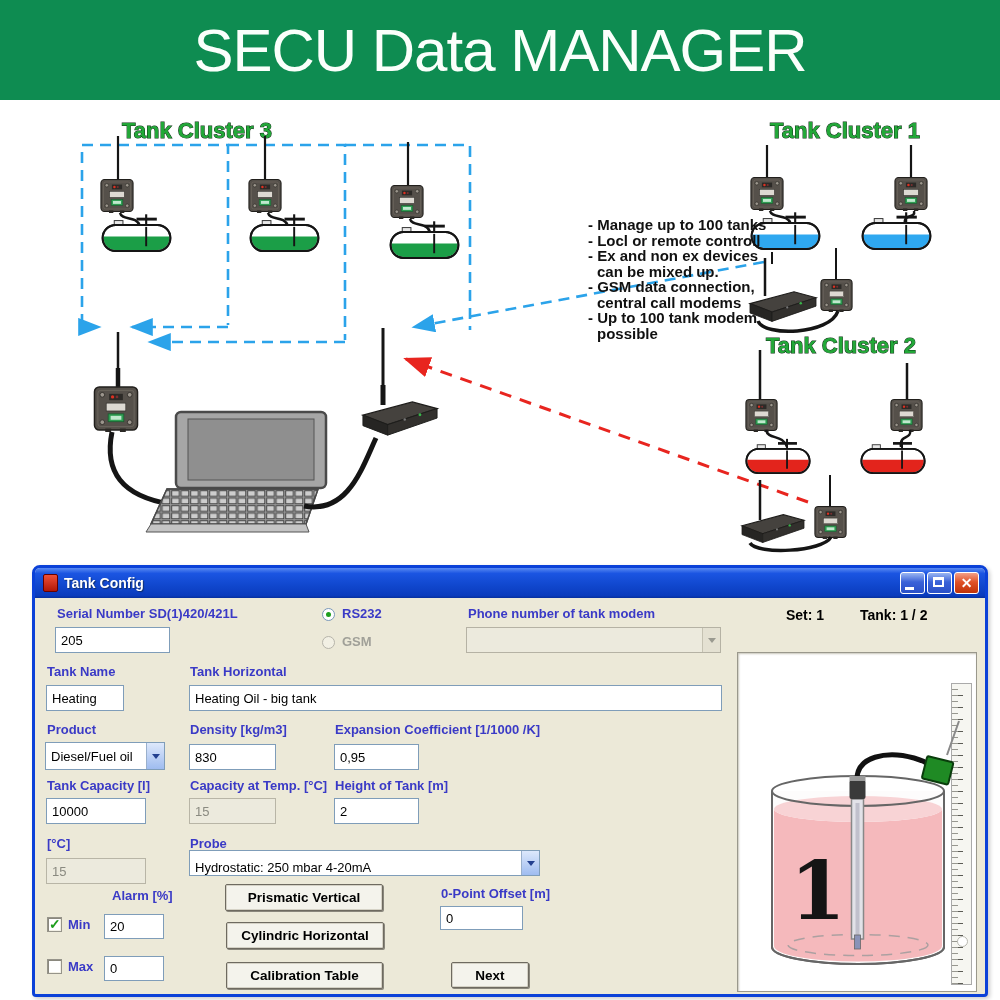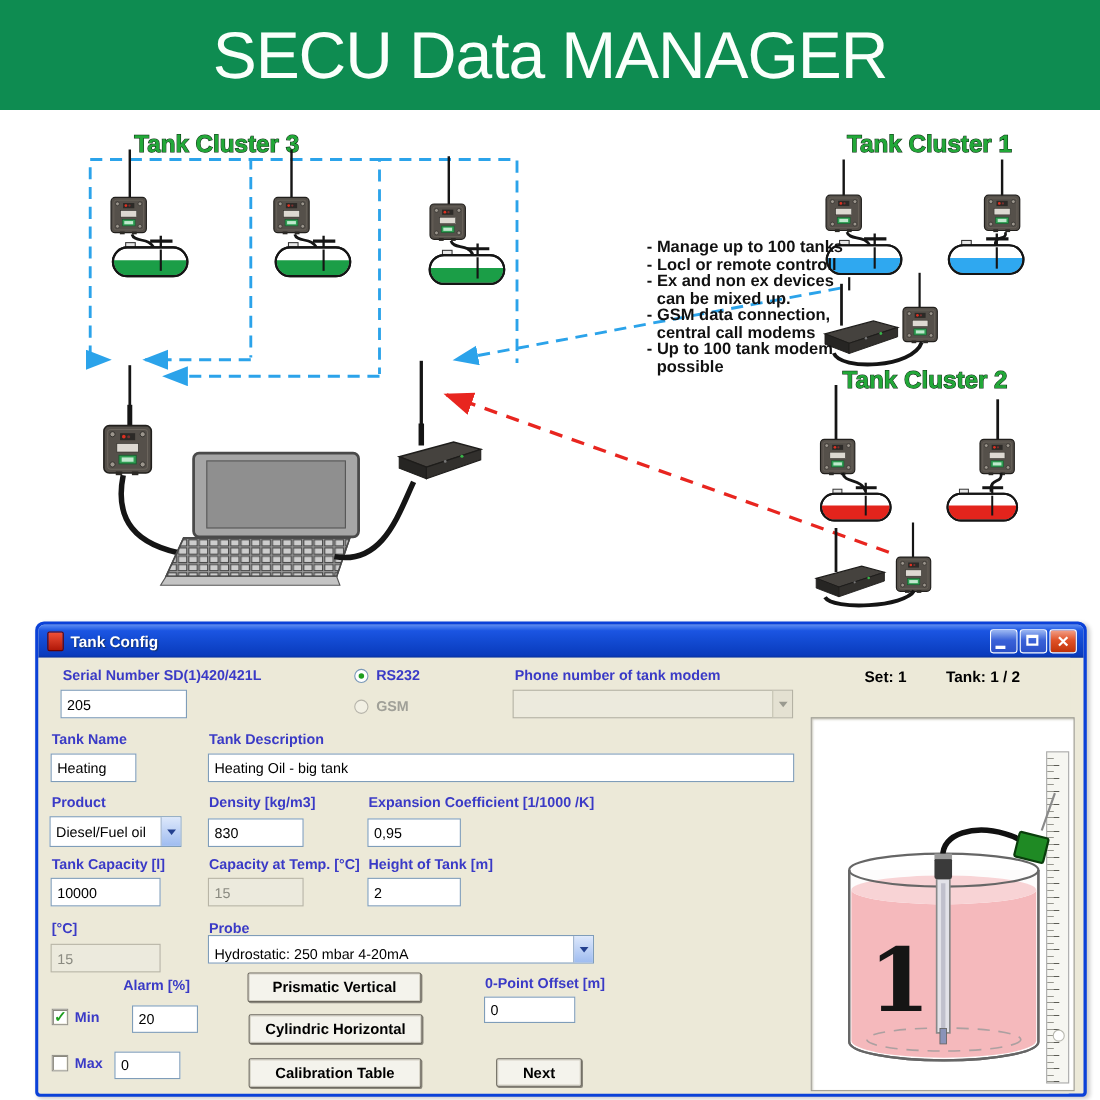--- a/index.html
+++ b/index.html
@@ -272,21 +272,21 @@
         <span class="cbtn">
             <span class="chv"></span>
           </span>
       </div>
 
       <div class="blk" style="left:751px;top:9px;">Set: 1</div>
       <div class="blk" style="left:825px;top:9px;">Tank: 1 / 2</div>
 
       <div class="lbl" style="left:12px;top:66px;">Tank Name</div>
       <input class="inp" style="left: 11px; top: 87px; width: 78px; height: 26px;" value="Heating">
-      <div class="lbl" style="left:155px;top:66px;">Tank Description</div>
+      <div class="lbl" style="left:155px;top:66px;">Tank Horizontal</div>
       <input class="inp" style="left: 154px; top: 87px; width: 533px; height: 26px;" value="Heating Oil - big tank">
 
       <div class="lbl" style="left:12px;top:124px;">Product</div>
       <div class="combo" style="left:10px;top:144px;width:120px;height:28px;">
         <span class="val">Diesel/Fuel oil</span>
         <span class="cbtn">
             <span class="chv"></span>
           </span>
       </div>
       <div class="lbl" style="left:155px;top:124px;">Density [kg/m3]</div>
@@ -307,21 +307,21 @@
       <div class="combo" style="left:154px;top:252px;width:351px;height:26px;align-items:flex-end;">
         <span class="val">Hydrostatic: 250 mbar 4-20mA</span>
         <span class="cbtn">
             <span class="chv"></span>
           </span>
       </div>
 
       <div class="lbl" style="left:77px;top:290px;">Alarm [%]</div>
       <div class="chk checked" style="left:12px;top:319px;"></div>
       <div class="lbl" style="left:33px;top:319px;">Min</div>
-      <input class="inp" style="left: 69px; top: 316px; width: 60px; height: 25px; margin-left: 16px;" value="20">
+      <input class="inp" style="left: 69px; top: 316px; width: 60px; height: 25px;" value="20">
       <div class="chk" style="left:12px;top:361px;"></div>
       <div class="lbl" style="left:33px;top:361px;">Max</div>
       <input class="inp" style="left: 69px; top: 358px; width: 60px; height: 25px;" value="0">
 
       <div class="btn3d" style="left:190px;top:286px;width:158px;height:27px;">Prismatic Vertical</div>
       <div class="btn3d" style="left:191px;top:324px;width:158px;height:27px;">Cylindric Horizontal</div>
       <div class="btn3d" style="left:191px;top:364px;width:157px;height:27px;">Calibration Table</div>
 
       <div class="lbl" style="left:406px;top:288px;">0-Point Offset [m]</div>
       <input class="inp" style="left: 405px; top: 308px; width: 83px; height: 24px;" value="0">

